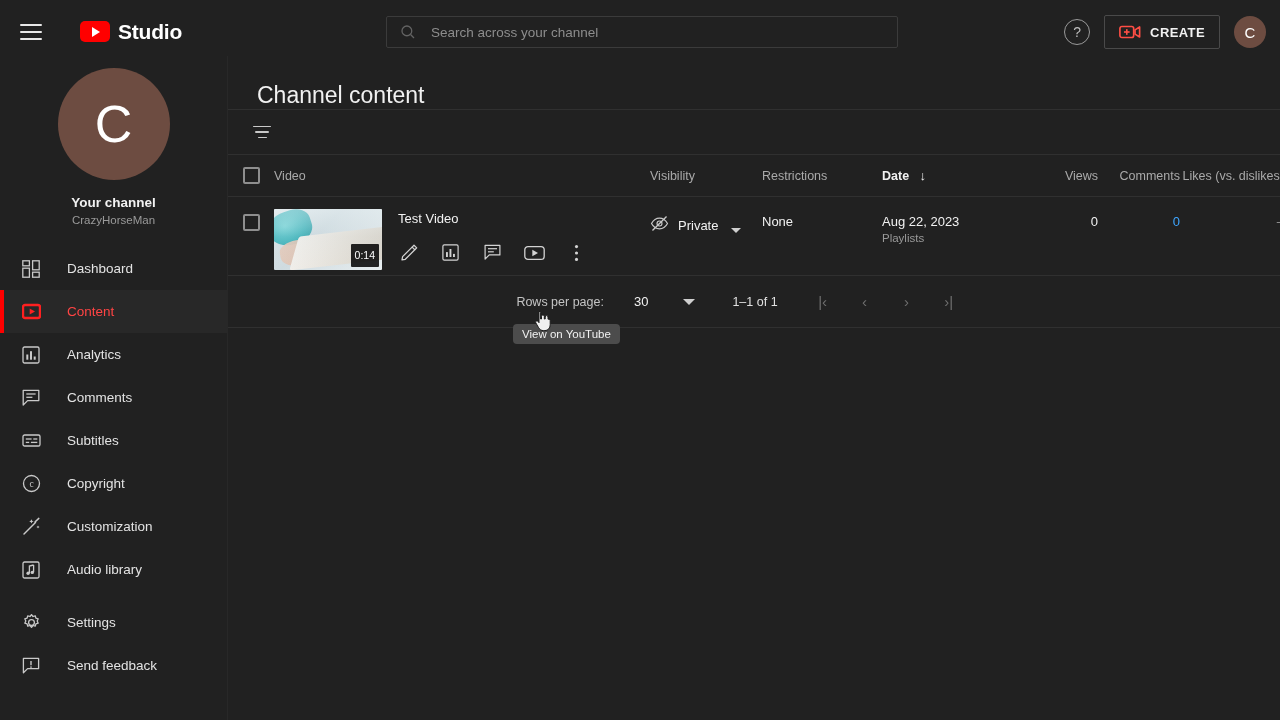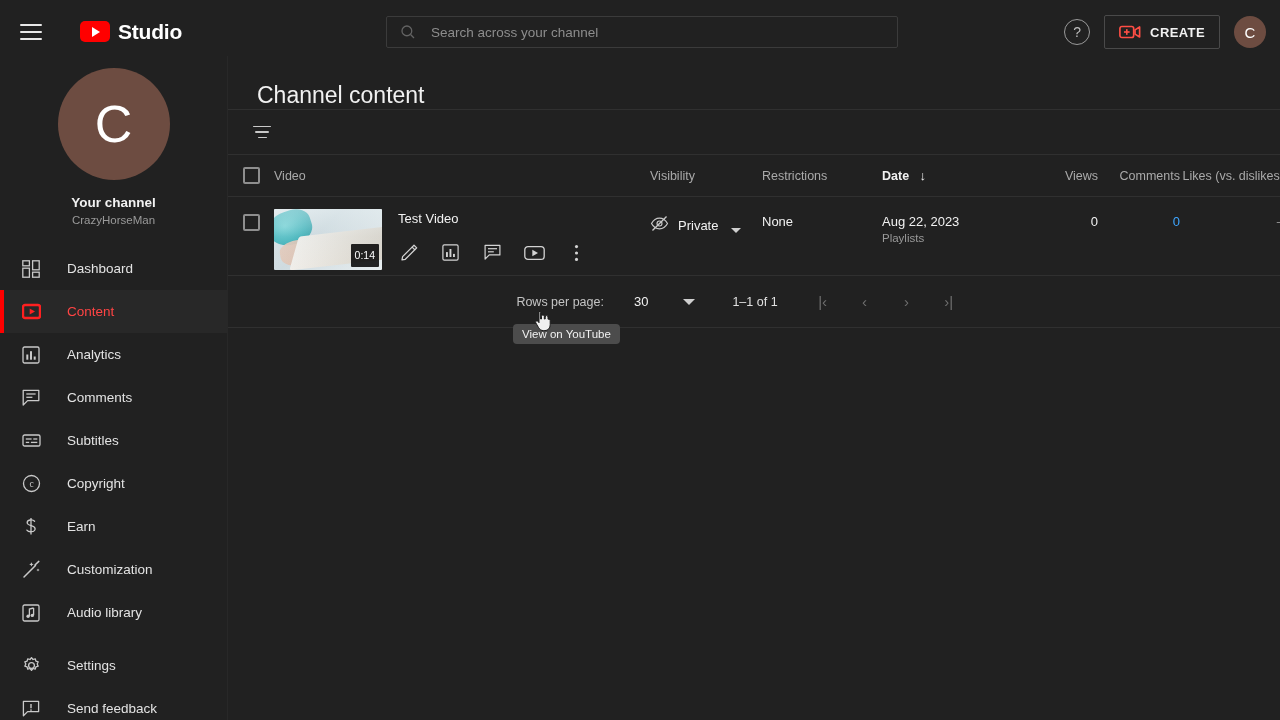--- a/index.html
+++ b/index.html
@@ -335,29 +335,20 @@
       <div class="navitem">
         <span class="nicon">
           <svg width="19" height="19" viewBox="0 0 19 19">
             <circle cx="9.5" cy="9.5" r="8" fill="none" stroke="#c9c9c9" stroke-width="1.3"></circle>
             <text x="9.5" y="13.4" font-size="9.5" fill="#c9c9c9" text-anchor="middle" font-family="Liberation Serif, serif">c</text>
           </svg>
         </span>
         <span class="nlabel">Copyright</span>
       </div>
 
-      <div class="navitem">
-        <span class="nicon">
-          <svg width="18" height="19" viewBox="0 0 18 19">
-            <path d="M12.6 4.2 C11.4 2.9 9.6 2.7 8 3 C6 3.4 5 4.6 5.2 6 C5.5 7.7 7.4 8.2 9.2 8.7 C11 9.2 13 9.8 13.1 11.6 C13.2 13.3 11.5 14.5 9.4 14.7 C7.5 14.9 5.8 14.3 4.9 13.1" fill="none" stroke="#c9c9c9" stroke-width="1.3" stroke-linecap="round"></path>
-            <line x1="9" y1="1" x2="9" y2="17.4" stroke="#c9c9c9" stroke-width="1.3"></line>
-          </svg>
-        </span>
-        <span class="nlabel">Earn</span>
-      </div>
 
       <div class="navitem">
         <span class="nicon">
           <svg width="19" height="19" viewBox="0 0 19 19">
             <line x1="2" y1="17" x2="13.5" y2="5.5" stroke="#c9c9c9" stroke-width="1.5" stroke-linecap="round"></line>
             <path d="M13 5 L16.8 1.4" stroke="#c9c9c9" stroke-width="1.5" stroke-linecap="round"></path>
             <path d="M9.4 2.2 l.7 1.5 1.5.7 -1.5.7 -.7 1.5 -.7-1.5 -1.5-.7 1.5-.7z" fill="#c9c9c9"></path>
             <path d="M16 8.4 l.5 1.1 1.1.5 -1.1.5 -.5 1.1 -.5-1.1 -1.1-.5 1.1-.5z" fill="#c9c9c9"></path>
           </svg>
         </span>

